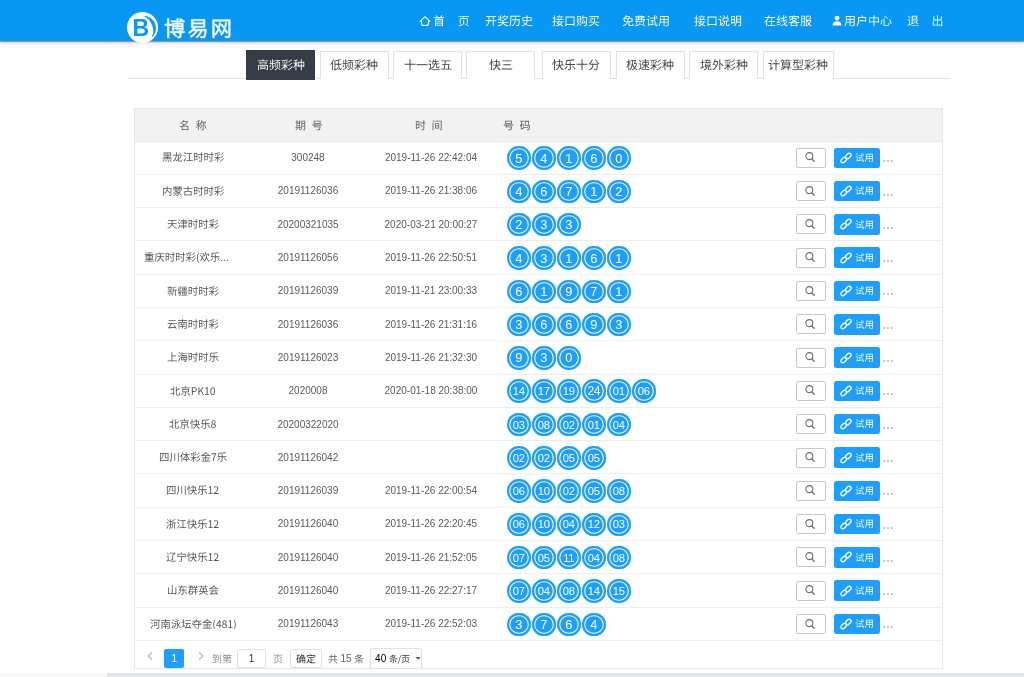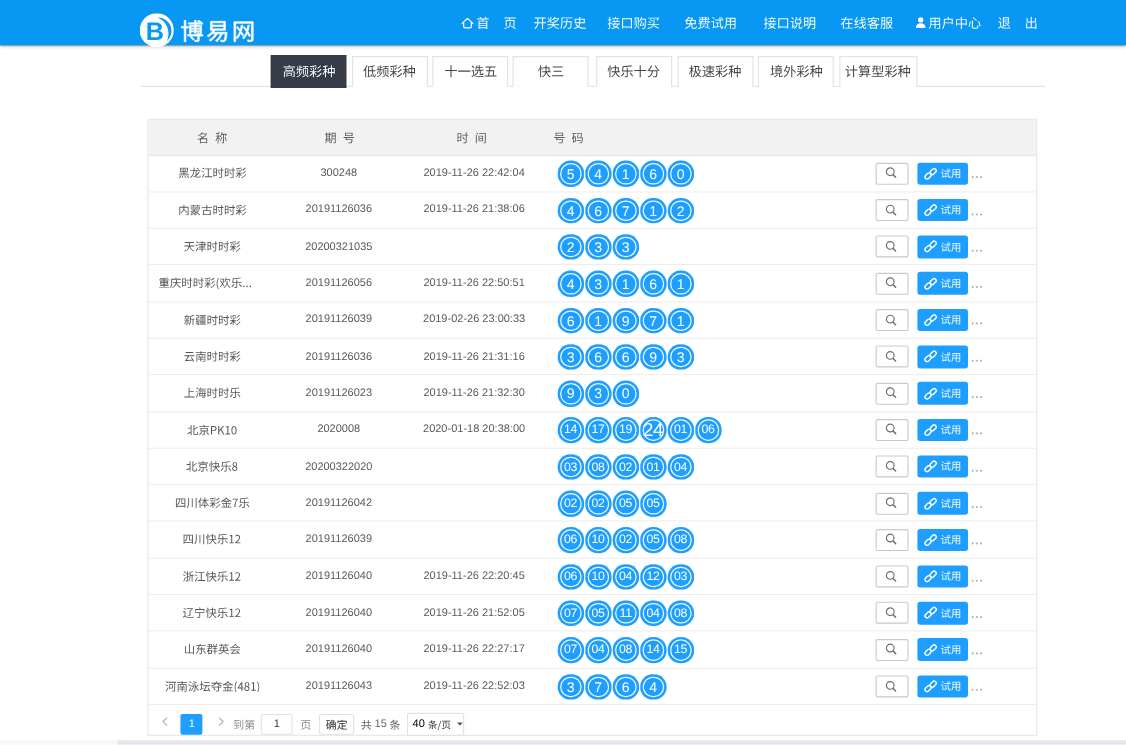--- a/index.html
+++ b/index.html
@@ -337,20 +337,21 @@
           <g transform="translate(0,860) scale(1,-1)">
             <use href="#g61" x="0"></use>
             <use href="#g62" x="1000"></use>
             <use href="#g52" x="2000"></use>
             <use href="#g52" x="3000"></use>
             <use href="#g30" x="4000"></use>
           </g>
         </svg>
       </div>
       <div class="cell num" style="left:0;width:229px;justify-content:center;padding-left:117px">20200321035</div>
+      <div class="cell num" style="left:232px;width:128px;justify-content:center">2020-03-21 20:00:27</div>
       <div class="ball" style="left:372.0px;top:4.9px;font-size:12.8px">2</div>
       <div class="ball" style="left:397.0px;top:4.9px;font-size:12.8px">3</div>
       <div class="ball" style="left:422.0px;top:4.9px;font-size:12.8px">3</div>
       <div class="mbtn" style="left:660.6px;top:6.4px">
         <svg width="13" height="13" viewBox="0 0 13 13">
           <circle cx="5.3" cy="5.1" r="3.5" fill="none" stroke="#6e6e6e" stroke-width="1.05"></circle>
           <path d="M7.9 7.9 L10.2 10.2" stroke="#6e6e6e" stroke-width="1.35" stroke-linecap="round"></path>
         </svg>
       </div>
       <div class="bbtn" style="left:698.7px;top:6.1px">
@@ -430,21 +431,21 @@
           <g transform="translate(0,860) scale(1,-1)">
             <use href="#g68" x="0"></use>
             <use href="#g69" x="1000"></use>
             <use href="#g52" x="2000"></use>
             <use href="#g52" x="3000"></use>
             <use href="#g30" x="4000"></use>
           </g>
         </svg>
       </div>
       <div class="cell num" style="left:0;width:229px;justify-content:center;padding-left:117px">20191126039</div>
-      <div class="cell num" style="left:232px;width:128px;justify-content:center">2019-02-26 23:00:33</div>
+      <div class="cell num" style="left:232px;width:128px;justify-content:center">2019-11-21 23:00:33</div>
       <div class="ball" style="left:372.0px;top:4.9px;font-size:12.8px">6</div>
       <div class="ball" style="left:397.0px;top:4.9px;font-size:12.8px">1</div>
       <div class="ball" style="left:422.0px;top:4.9px;font-size:12.8px">9</div>
       <div class="ball" style="left:447.0px;top:4.9px;font-size:12.8px">7</div>
       <div class="ball" style="left:472.0px;top:4.9px;font-size:12.8px">1</div>
       <div class="mbtn" style="left:660.6px;top:6.4px">
         <svg width="13" height="13" viewBox="0 0 13 13">
           <circle cx="5.3" cy="5.1" r="3.5" fill="none" stroke="#6e6e6e" stroke-width="1.05"></circle>
           <path d="M7.9 7.9 L10.2 10.2" stroke="#6e6e6e" stroke-width="1.35" stroke-linecap="round"></path>
         </svg>
@@ -568,21 +569,21 @@
             <use href="#g78" x="3279"></use>
             <use href="#g79" x="3834"></use>
           </g>
         </svg>
       </div>
       <div class="cell num" style="left:0;width:229px;justify-content:center;padding-left:117px">2020008</div>
       <div class="cell num" style="left:232px;width:128px;justify-content:center">2020-01-18 20:38:00</div>
       <div class="ball" style="left:372.0px;top:4.9px;font-size:11.2px">14</div>
       <div class="ball" style="left:397.0px;top:4.9px;font-size:11.2px">17</div>
       <div class="ball" style="left:422.0px;top:4.9px;font-size:11.2px">19</div>
-      <div class="ball" style="left:447.0px;top:4.9px;font-size:17px">24</div>
+      <div class="ball" style="left:447.0px;top:4.9px;font-size:12px">24</div>
       <div class="ball" style="left:472.0px;top:4.9px;font-size:11.2px">01</div>
       <div class="ball" style="left:497.0px;top:4.9px;font-size:11.2px">06</div>
       <div class="mbtn" style="left:660.6px;top:6.4px">
         <svg width="13" height="13" viewBox="0 0 13 13">
           <circle cx="5.3" cy="5.1" r="3.5" fill="none" stroke="#6e6e6e" stroke-width="1.05"></circle>
           <path d="M7.9 7.9 L10.2 10.2" stroke="#6e6e6e" stroke-width="1.35" stroke-linecap="round"></path>
         </svg>
       </div>
       <div class="bbtn" style="left:698.7px;top:6.1px">
         <svg width="12" height="12" viewBox="0 0 12 12" style="margin-right:3px">
@@ -700,20 +701,21 @@
             <use href="#g81" x="0"></use>
             <use href="#g82" x="1000"></use>
             <use href="#g37" x="2000"></use>
             <use href="#g39" x="3000"></use>
             <use href="#g78" x="4000"></use>
             <use href="#g86" x="4555"></use>
           </g>
         </svg>
       </div>
       <div class="cell num" style="left:0;width:229px;justify-content:center;padding-left:117px">20191126039</div>
+      <div class="cell num" style="left:232px;width:128px;justify-content:center">2019-11-26 22:00:54</div>
       <div class="ball" style="left:372.0px;top:4.9px;font-size:11.2px">06</div>
       <div class="ball" style="left:397.0px;top:4.9px;font-size:11.2px">10</div>
       <div class="ball" style="left:422.0px;top:4.9px;font-size:11.2px">02</div>
       <div class="ball" style="left:447.0px;top:4.9px;font-size:11.2px">05</div>
       <div class="ball" style="left:472.0px;top:4.9px;font-size:11.2px">08</div>
       <div class="mbtn" style="left:660.6px;top:6.4px">
         <svg width="13" height="13" viewBox="0 0 13 13">
           <circle cx="5.3" cy="5.1" r="3.5" fill="none" stroke="#6e6e6e" stroke-width="1.05"></circle>
           <path d="M7.9 7.9 L10.2 10.2" stroke="#6e6e6e" stroke-width="1.35" stroke-linecap="round"></path>
         </svg>

